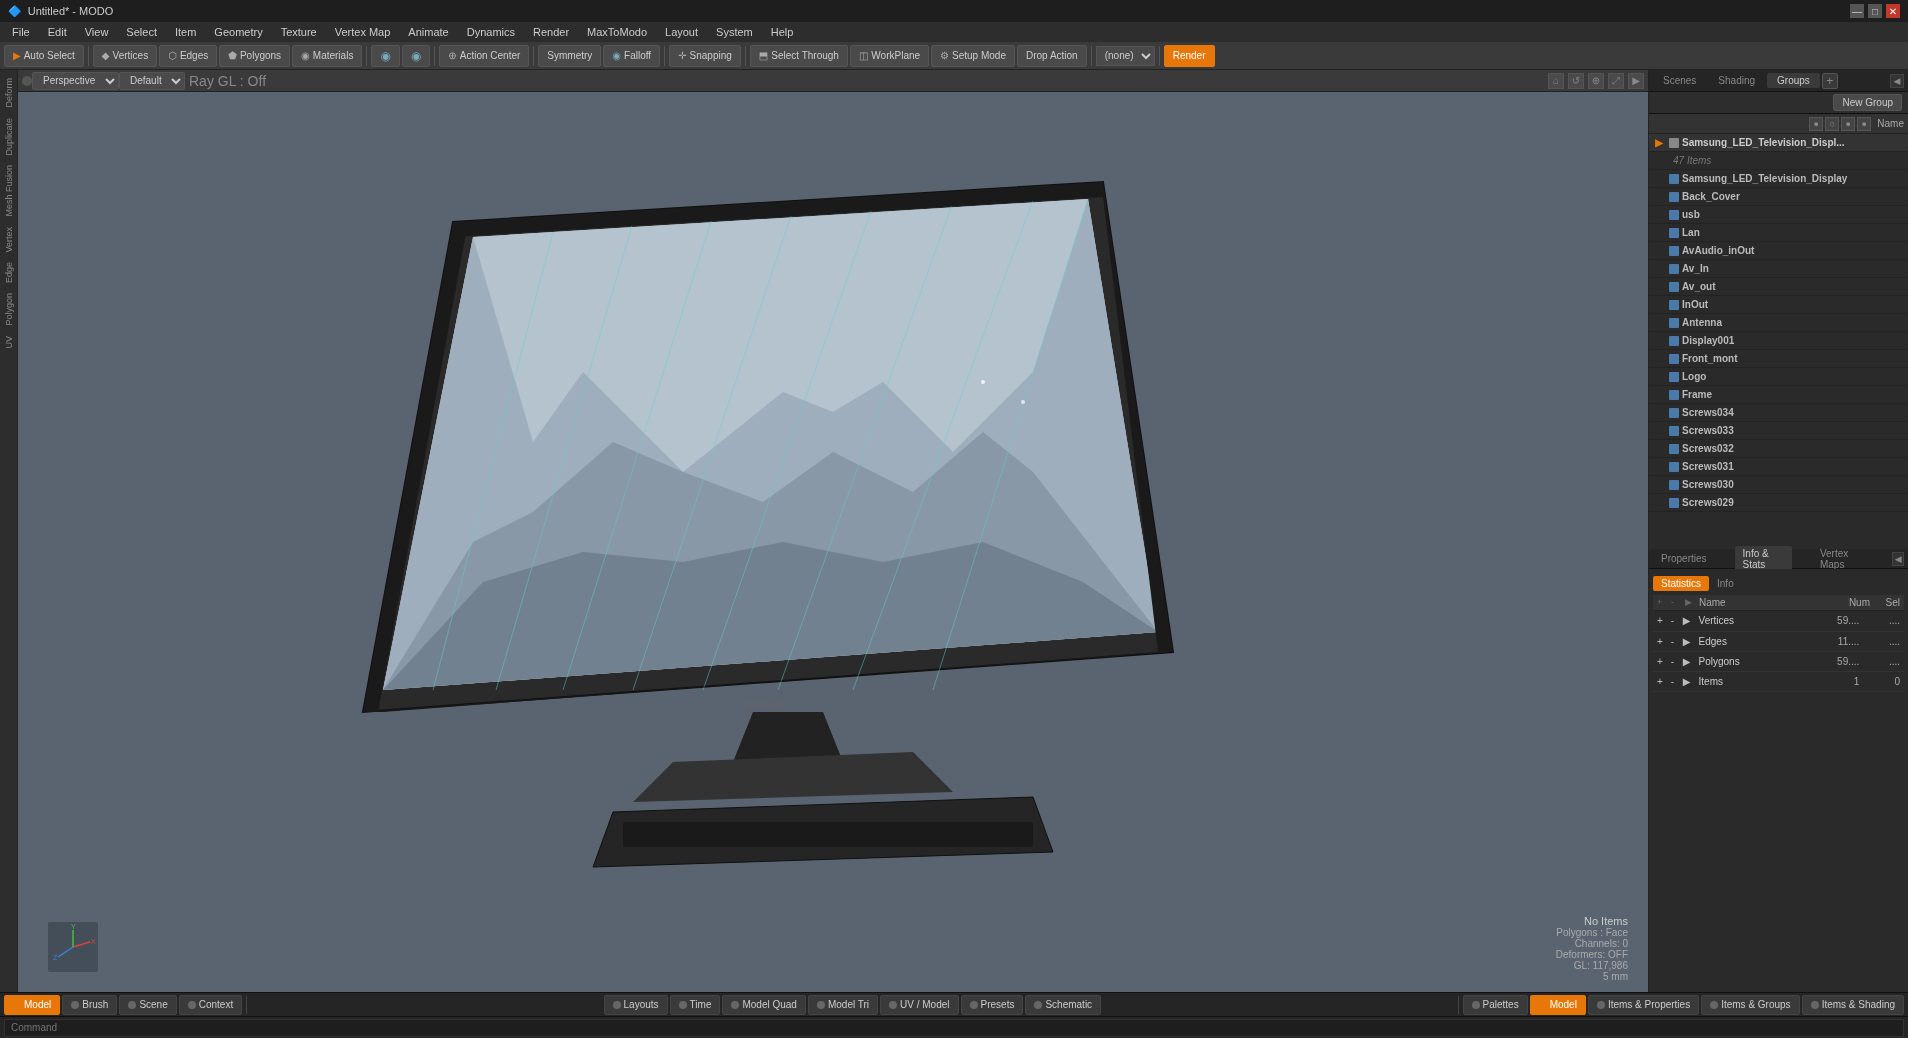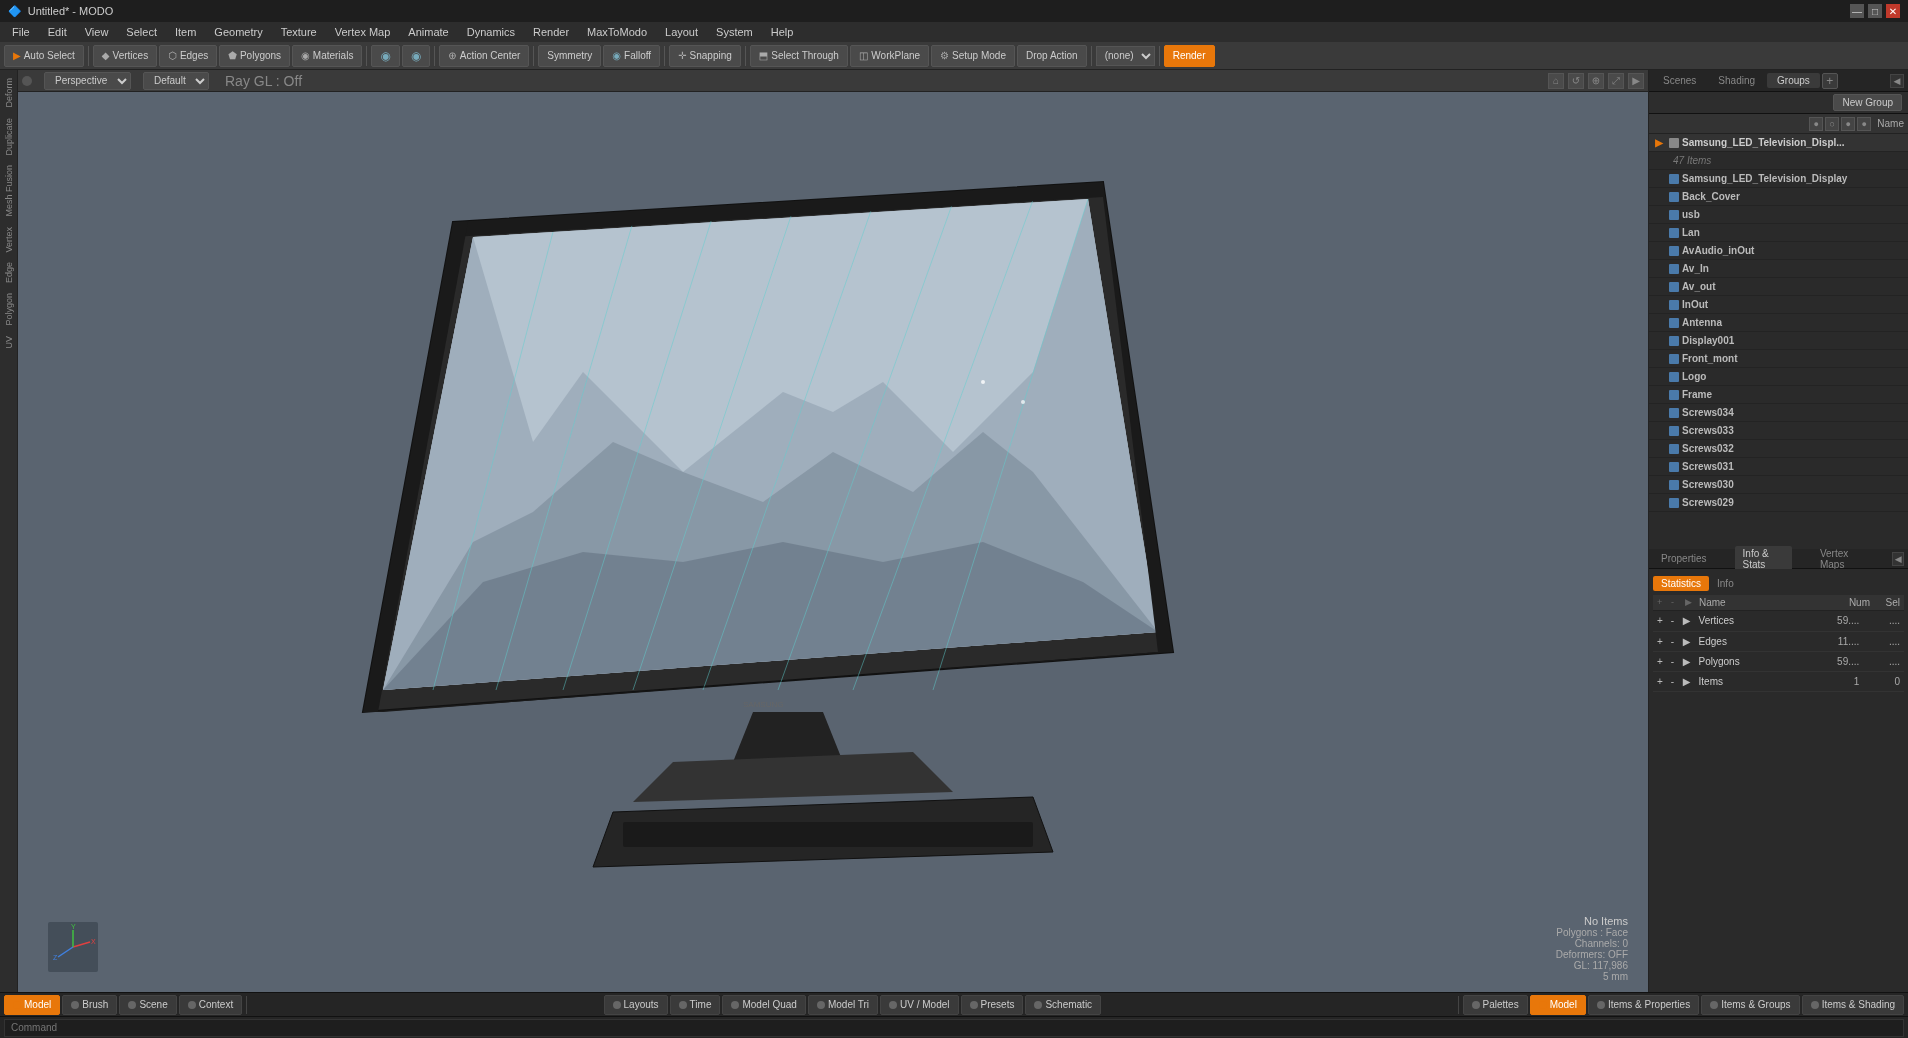--- a/index.html
+++ b/index.html
@@ -120,21 +120,21 @@
     }
 
     
     #viewport-header {
       height: 22px;
       background: #3a3a3a;
       border-bottom: 1px solid #222;
       display: flex;
       align-items: center;
       padding: 0 4px;
-      gap: 12px;
+      gap: 0;
     }
     .viewport-dot {
       width: 10px;
       height: 10px;
       background: #555;
       border-radius: 50%;
       cursor: pointer;
     }
     .viewport-dropdown {
       background: #4a4a4a;

